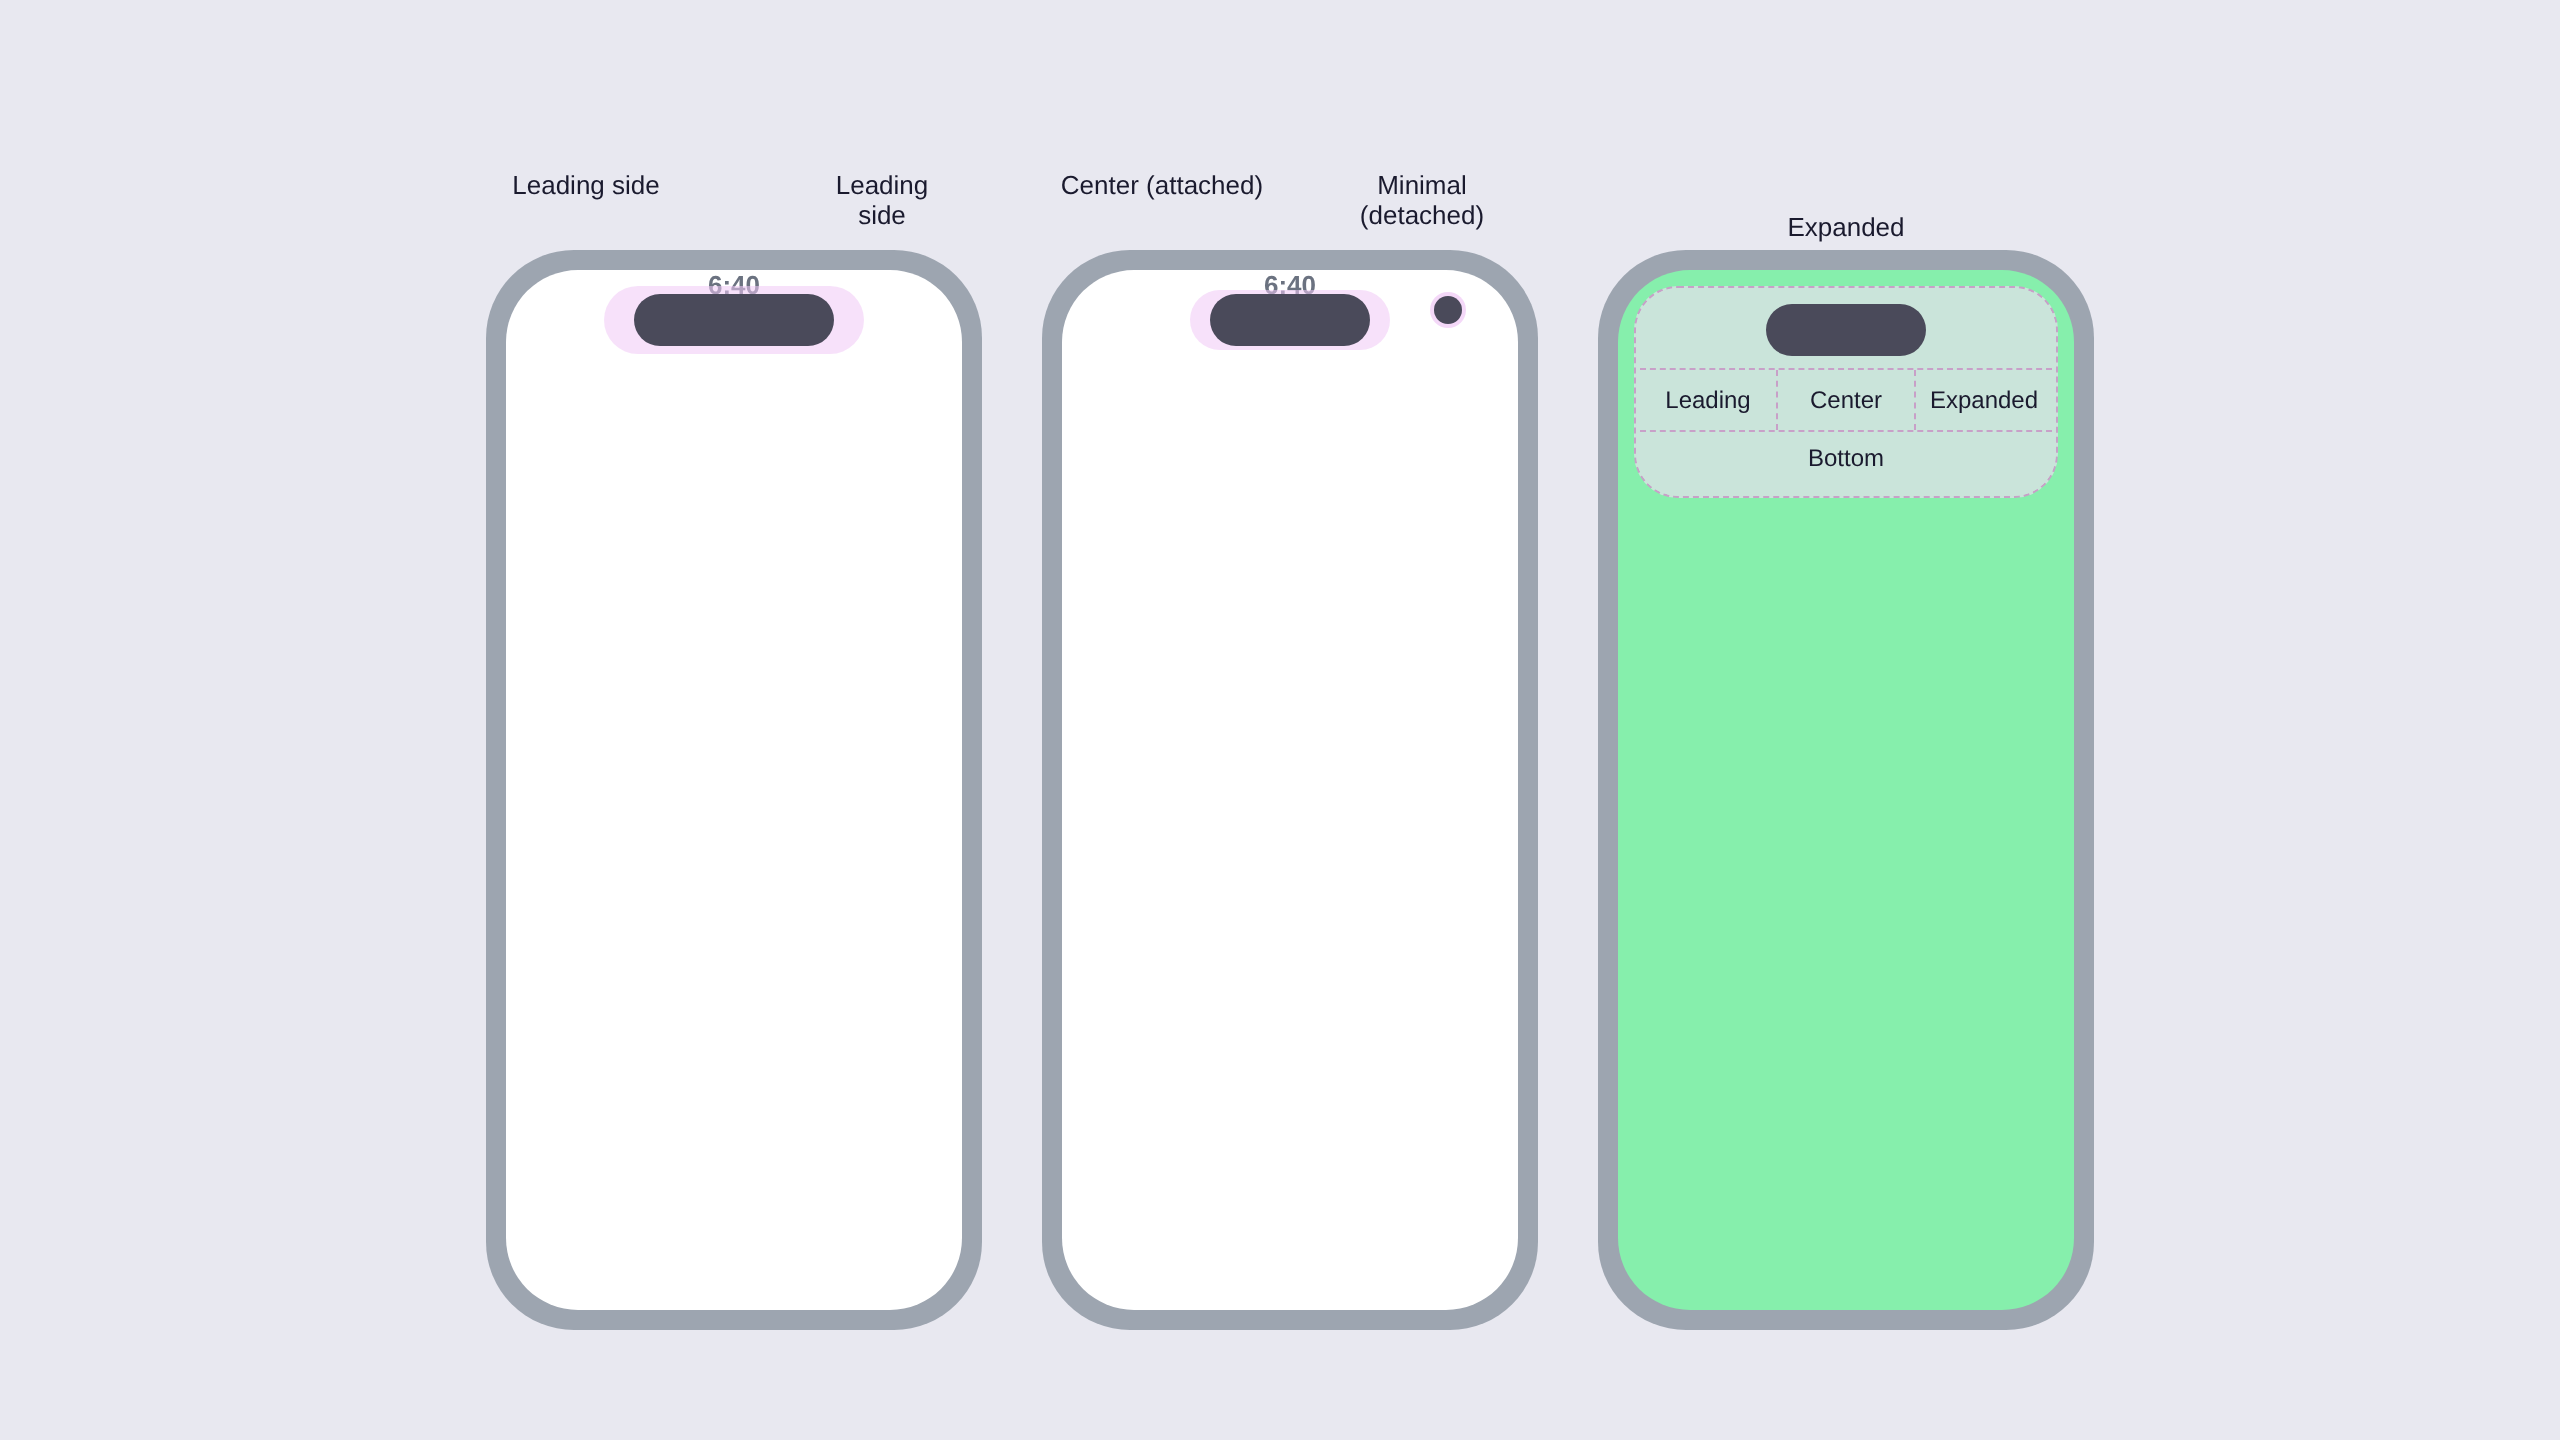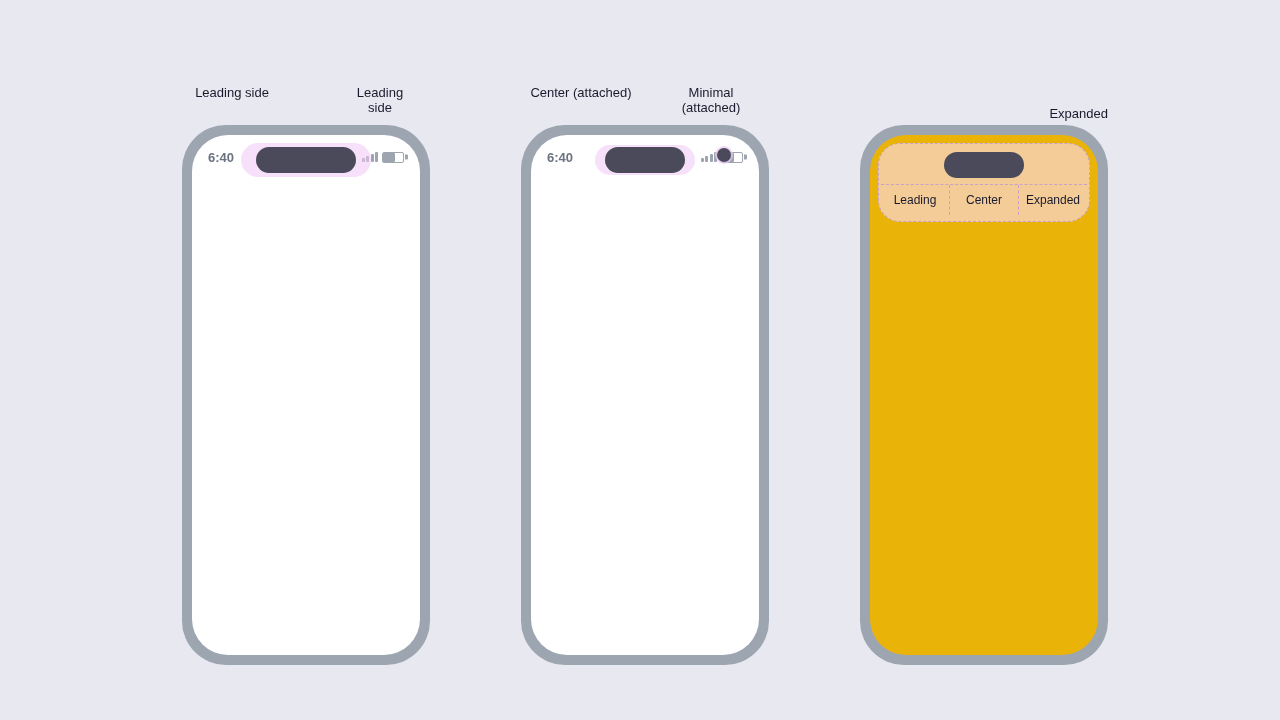--- a/index.html
+++ b/index.html
@@ -12,21 +12,21 @@
       align-items: center;
       justify-content: center;
       font-family: -apple-system, BlinkMacSystemFont, 'Helvetica Neue', Arial, sans-serif;
       overflow: hidden;
     }
 
     .scene {
       display: flex;
       align-items: flex-start;
       justify-content: center;
-      gap: 91px;
+      gap: 30px;
       padding-top: 30px;
       margin-left: 10px;
     }
 
     
     .phone-wrapper {
       display: flex;
       flex-direction: column;
       align-items: center;
     }
@@ -46,24 +46,24 @@
       background: #ffffff;
       border-radius: 36px;
       overflow: hidden;
       position: relative;
     }
 
     
     .status-bar {
       display: flex;
       align-items: center;
-      justify-content: space-between;
       padding: 0 16px;
       height: 44px;
       position: relative;
+      flex-direction: column;
     }
 
     .status-time {
       font-size: 13px;
       font-weight: 600;
       color: #6b7280;
     }
 
     .status-icons {
       display: flex;
@@ -111,35 +111,35 @@
       width: 60%;
       height: 100%;
       background: #9da5b0;
       border-radius: 1px;
     }
 
     
     .expanded-wrapper {
       display: flex;
       flex-direction: column;
-      align-items: flex-end;
+      align-items: center;
     }
 
     .expanded-frame {
       width: 248px;
       height: 540px;
       background: #9da5b0;
       border-radius: 44px;
       padding: 10px;
     }
 
     .expanded-screen {
       width: 100%;
       height: 100%;
-      background: #eab308;
+      background: #86efac;
       border-radius: 36px;
       overflow: hidden;
       position: relative;
     }
 
     
     .expanded-island-area {
       position: absolute;
       top: 8px;
       left: 8px;
@@ -244,21 +244,21 @@
           <div style="position:absolute;top:8px;left:50%;transform:translateX(-50%);width:130px;height:34px;background:rgba(240,200,245,0.55);border-radius:17px;z-index:1;"></div>
           <div style="position:absolute;top:12px;left:50%;transform:translateX(-50%);width:100px;height:26px;background:#4a4a5a;border-radius:13px;z-index:2;"></div>
         </div>
       </div>
     </div>
   </div>
 
   <div class="phone-wrapper">
     <div style="position:relative; width:248px; height:36px; margin-bottom:4px;">
       <span class="label-item" style="position:absolute; left:60px; top:0; transform:translateX(-50%);">Center (attached)</span>
-      <span class="label-item" style="position:absolute; left:190px; top:0; transform:translateX(-50%);">Minimal (attached)</span>
+      <span class="label-item" style="position:absolute; left:190px; top:0; transform:translateX(-50%);">Minimal (detached)</span>
     </div>
 
     <div style="position:relative;">
       <svg style="position:absolute;top:-20px;left:0;width:248px;height:60px;pointer-events:none;overflow:visible;">
         <line x1="60" y1="20" x2="60" y2="56" stroke="#888" stroke-width="1"></line>
         <circle cx="60" cy="56" r="2" fill="#888"></circle>
         <line x1="190" y1="20" x2="190" y2="56" stroke="#888" stroke-width="1"></line>
         <circle cx="190" cy="56" r="2" fill="#888"></circle>
       </svg>
 
@@ -304,19 +304,20 @@
           <div class="expanded-top-row">
             <div class="expanded-pill"></div>
           </div>
 
           <div class="expanded-sections">
             <div class="expanded-section">Leading</div>
             <div class="expanded-section">Center</div>
             <div class="expanded-section">Expanded</div>
           </div>
 
+          <div class="expanded-bottom">Bottom</div>
         </div>
 
       </div>
     </div>
   </div>
 
 </div>
 
 </body></html>

